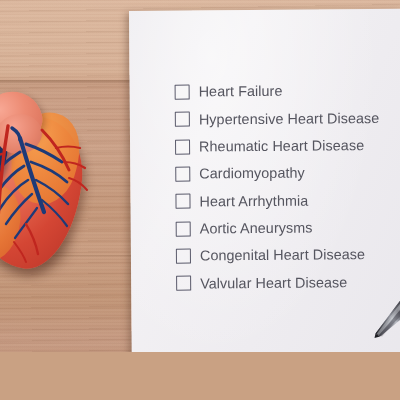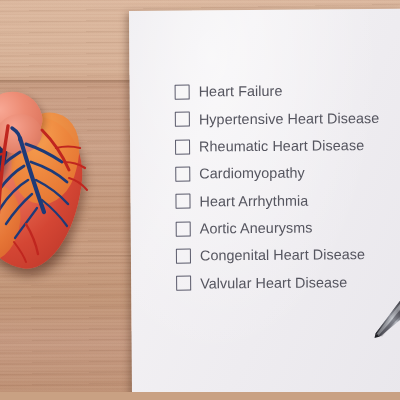--- a/index.html
+++ b/index.html
@@ -2,21 +2,21 @@
 <html><head>
 <meta charset="utf-8">
 <title>Heart Disease Checklist</title>
 <style>
   html,body{margin:0;padding:0;}
   body{
     width:400px;height:400px;overflow:hidden;
     font-family:"Liberation Sans","DejaVu Sans",sans-serif;
     background:#c9a183;
   }
-  #scene{position:relative;width:400px;height:392px;overflow:hidden;}
+  #scene{position:relative;width:400px;height:352px;overflow:hidden;}
 
   
   .wood{
     position:absolute;inset:0;
     background:
       linear-gradient(180deg,
         #dbb79e 0px, #d9b49a 38px,
         #d6b096 66px, #d3ab90 78px,
         #c59a80 82px, #c89d84 96px,
         #c99f86 150px, #c29578 210px,

